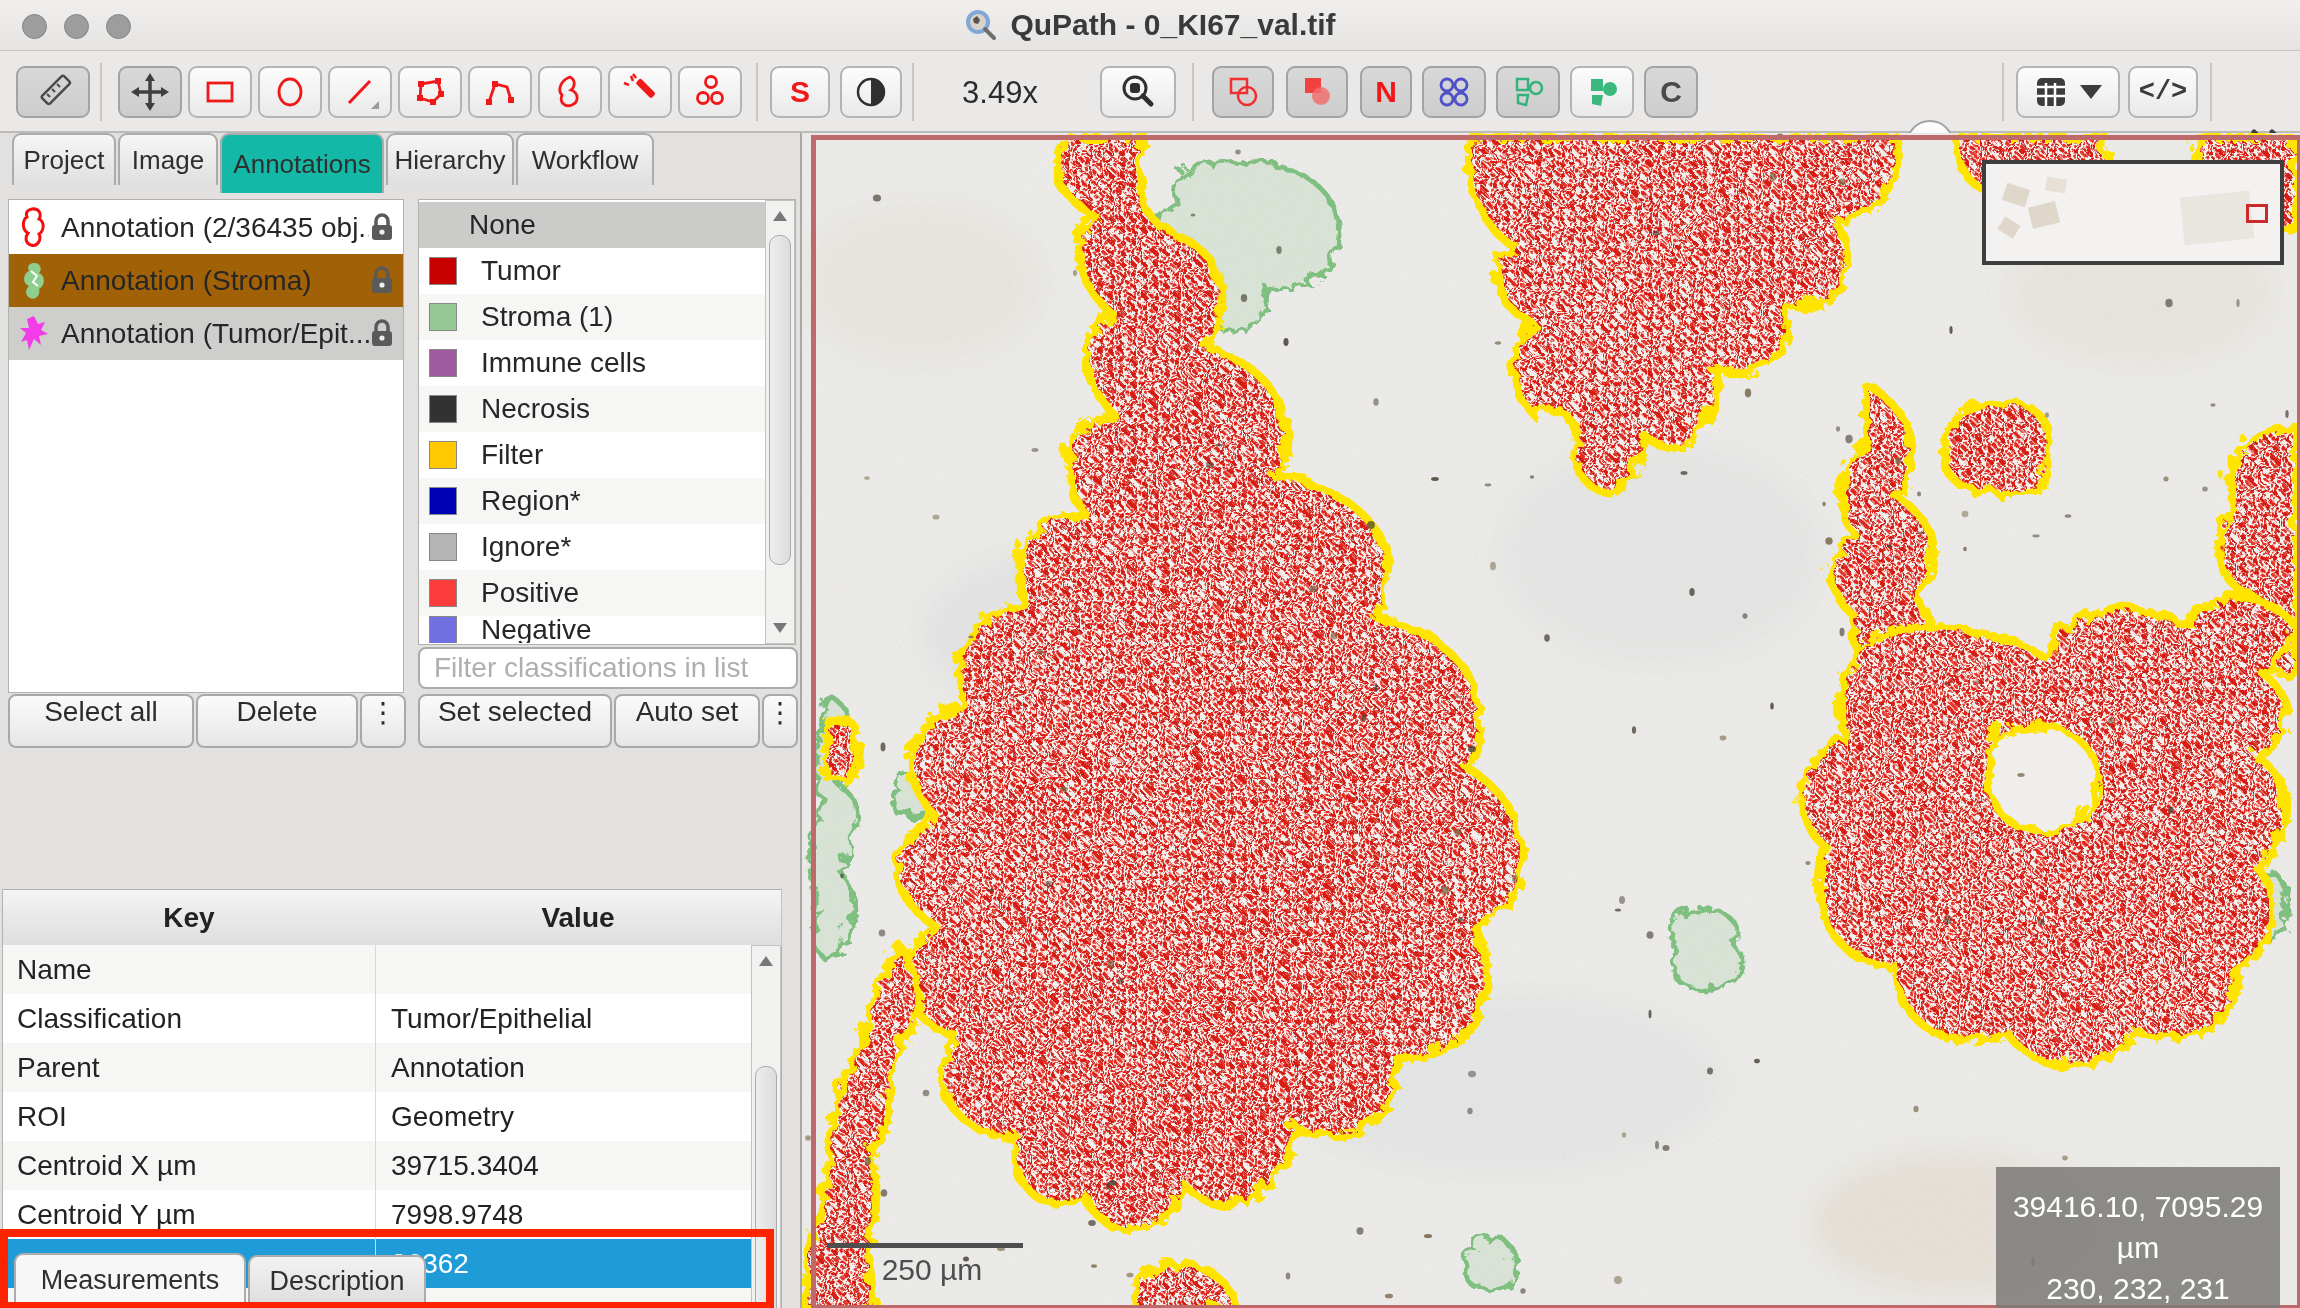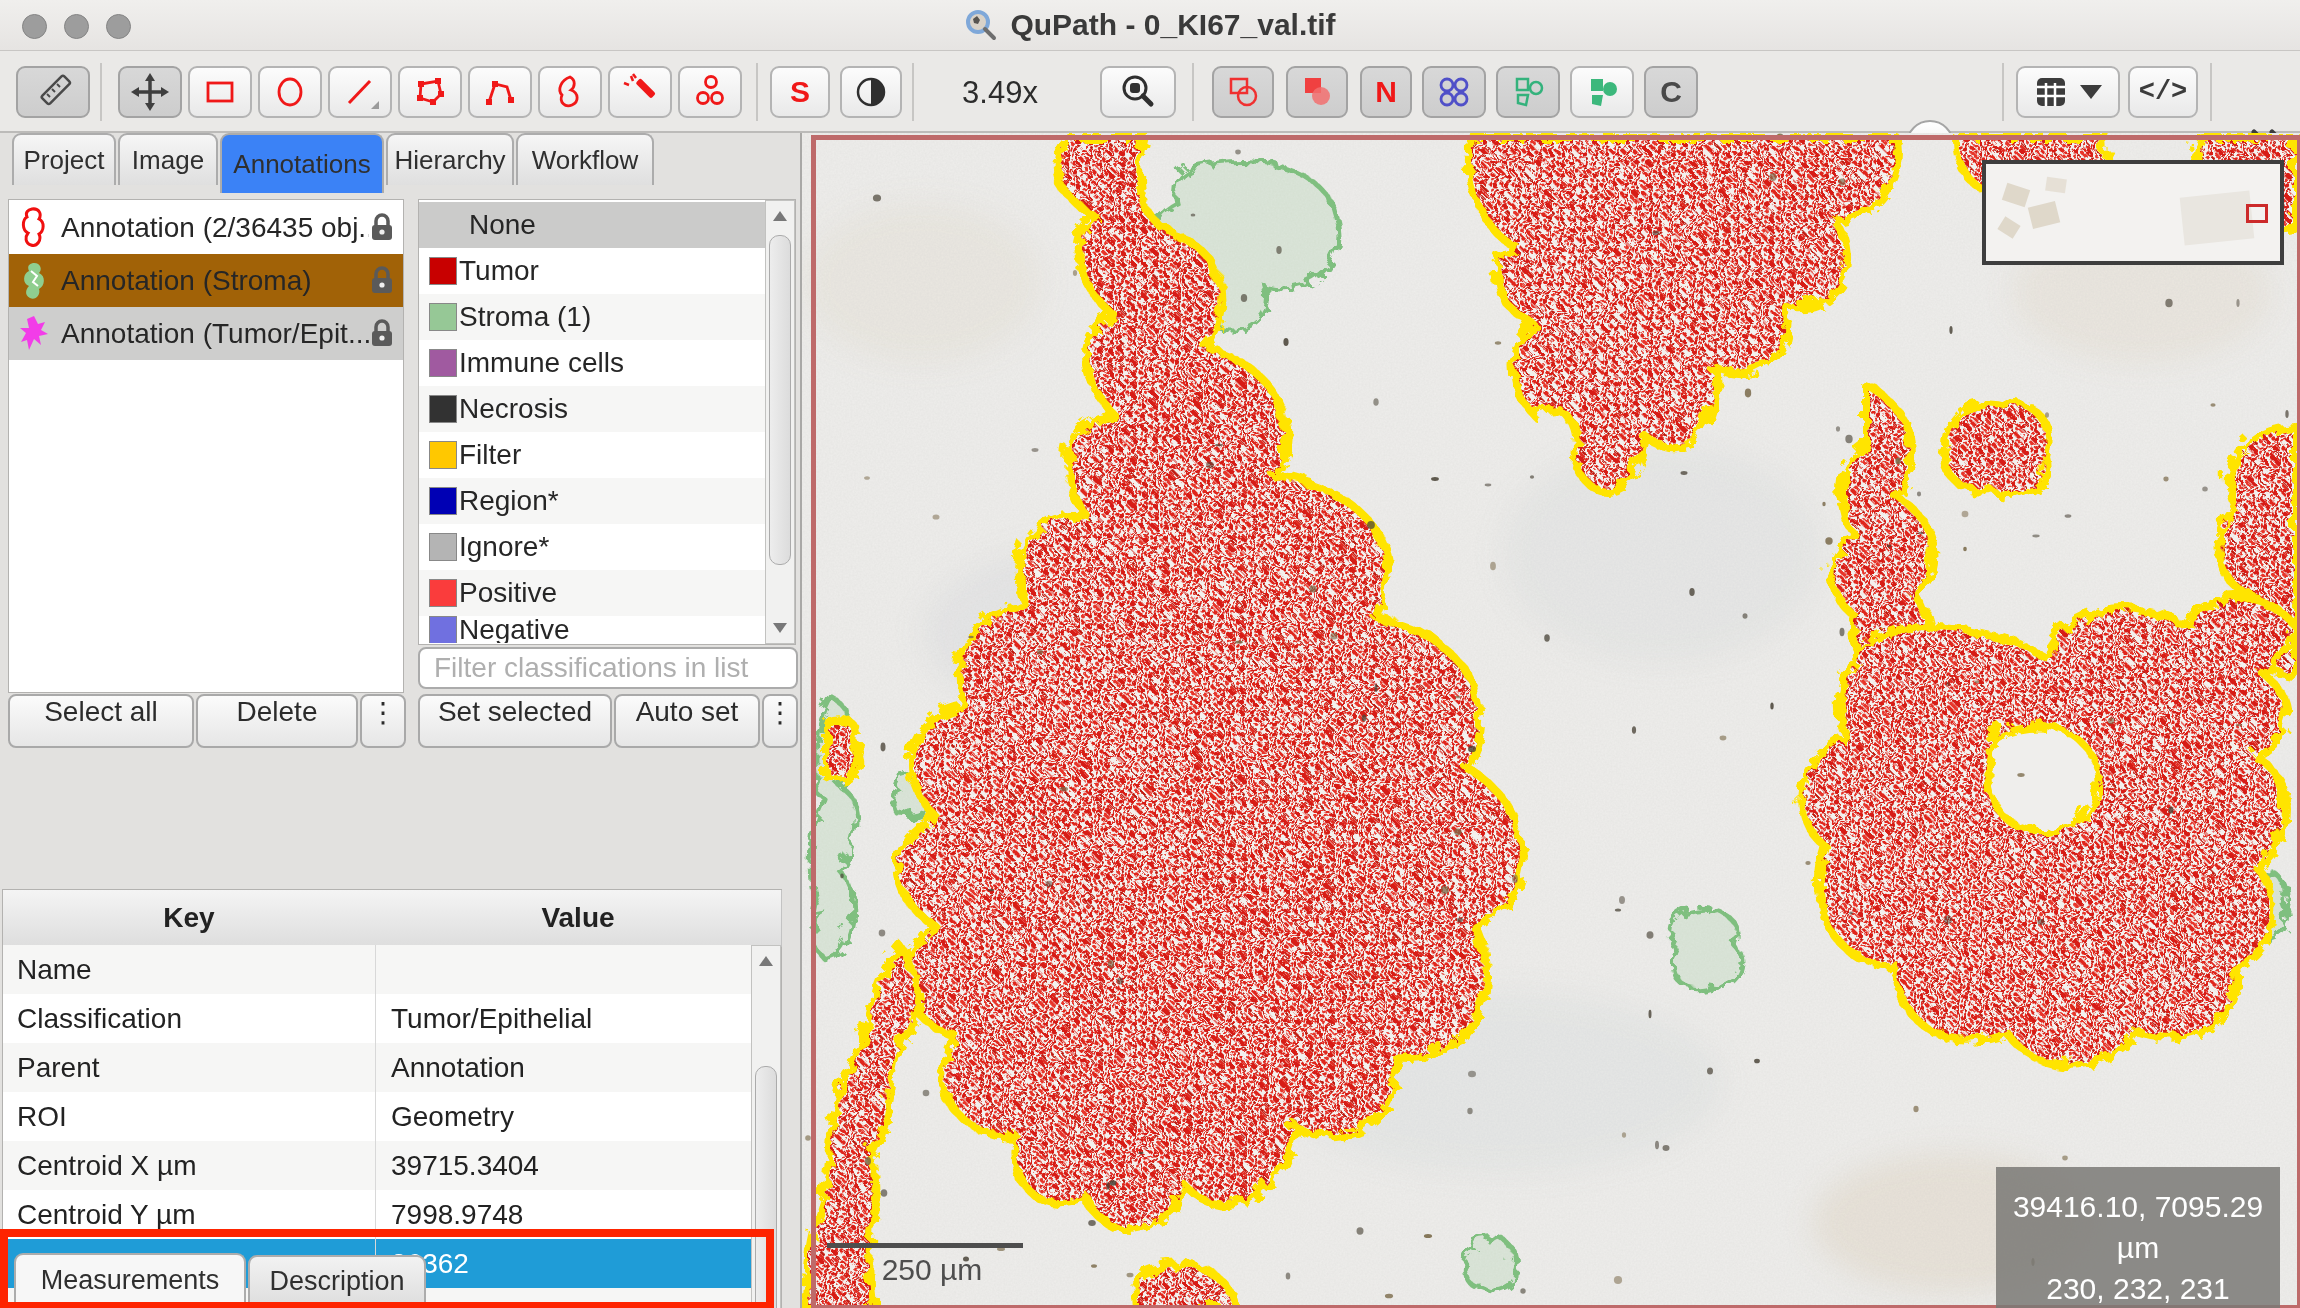--- a/index.html
+++ b/index.html
@@ -30,33 +30,33 @@
   .slider-thumb{position:absolute;top:69px;width:44px;height:44px;border-radius:50%;
                 background:linear-gradient(#FFFFFF,#E4E4E4);border:2px solid #A5A5A5;}
   .caret-down{width:0;height:0;border-left:11px solid transparent;border-right:11px solid transparent;
               border-top:14px solid #3C3C3C;margin-left:12px;}
   
   .panel{position:absolute;left:0;top:133px;width:800px;height:1175px;
          background:#E2E1DF;border-right:2px solid #A9A8A6;}
   .tab{position:absolute;top:0;height:50px;border:2px solid #ACACAC;border-bottom:none;
        border-radius:9px 9px 0 0;background:linear-gradient(#F6F6F6,#DFDFDF);
        font-size:26px;color:#2F2F2F;display:flex;align-items:center;justify-content:center;}
-  .tab.selected{background:#3b82f6;height:58px;z-index:3;}
+  .tab.selected{background:#14b8a6;height:58px;z-index:3;}
   .listbox{position:absolute;background:#FFFFFF;border:1px solid #B3B2B0;}
   .annrow{position:absolute;left:0;width:100%;height:53px;display:flex;align-items:center;
           font-size:28px;color:#262626;}
   .annrow .lbl{flex:1;margin-left:10px;white-space:nowrap;overflow:hidden;}
   .annrow.alt{background:#a16207;}
   .annrow.selected{background:#CECECD;}
   .classrow{position:absolute;left:0;width:100%;height:46px;display:flex;align-items:center;
             font-size:28px;color:#262626;}
   .classrow.alt{background:#F6F6F5;}
   .classrow.selected{background:#CBCBCA;}
   .swatch{width:26px;height:26px;margin-left:10px;border:1px solid #888;}
-  .classrow .lbl{margin-left:2px;}
+  .classrow .lbl{margin-left:24px;}
   .filter-input{position:absolute;background:#FFFFFF;border:2px solid #ABABAB;border-radius:8px;
                 font-size:28px;color:#2E2E2E;padding:0 14px;font-family:"Liberation Sans",sans-serif;}
   .filter-input::placeholder{color:#AFAFAF;}
   .pbtn{position:absolute;height:50px;border-radius:8px;border:2px solid #A9A9A9;
         background:linear-gradient(#FBFBFB,#E6E6E6);font-size:28px;color:#2B2B2B;
         display:flex;align-items:flex-start;justify-content:center;}
   
   .mtable{position:absolute;left:2px;top:756px;width:778px;height:494px;background:#FFFFFF;
           border:1px solid #B3B2B0;}
   .mhead{position:absolute;top:0;height:55px;background:linear-gradient(#F4F4F4,#DEDEDE);

